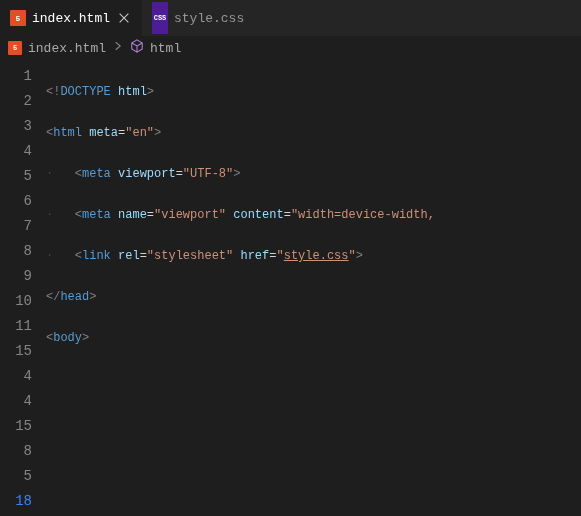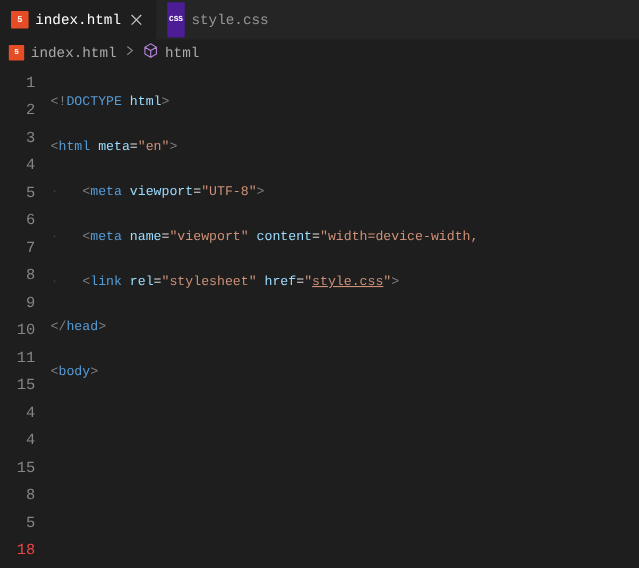--- a/index.html
+++ b/index.html
@@ -81,21 +81,21 @@
     color: #858585;
     padding-right: 14px;
     padding-top: 4px;
     user-select: none;
   }
   .gutter .ln {
     height: 25px;
     line-height: 25px;
     font-size: 14px;
   }
-  .gutter .ln.active { color: #ef4444; }
+  .gutter .ln.active { color: #3b82f6; }
   .code {
     flex: 1;
     padding-top: 4px;
     white-space: pre;
     overflow: hidden;
   }
   .line {
     height: 25px;
     line-height: 25px;
     font-size: 12px;

